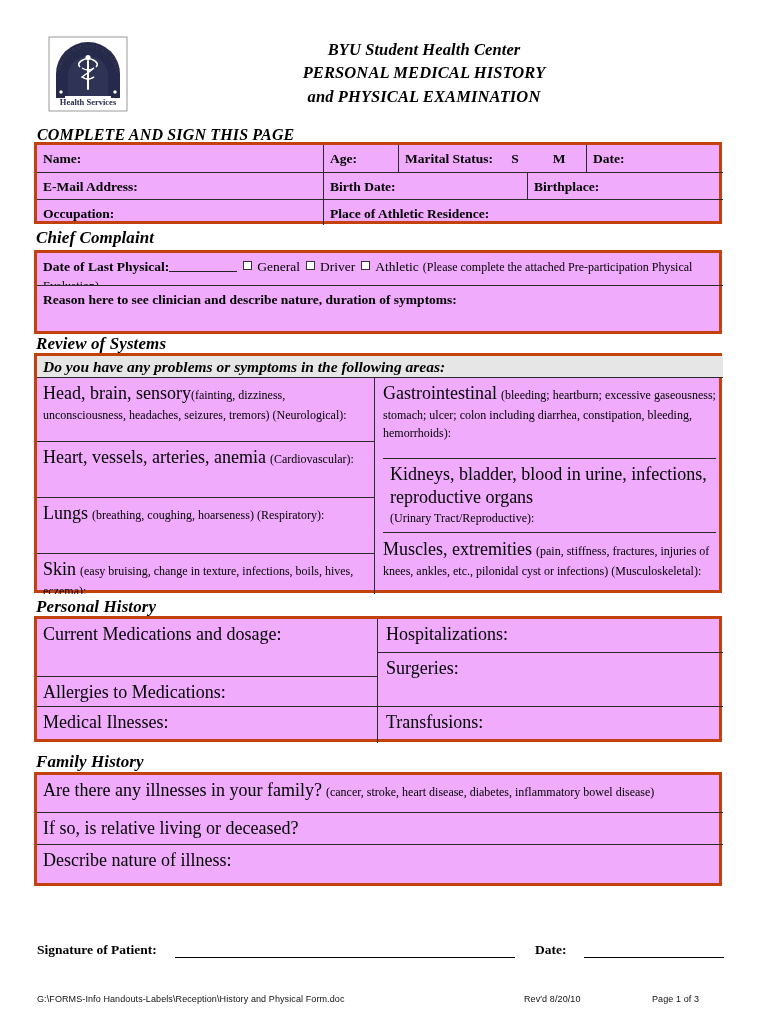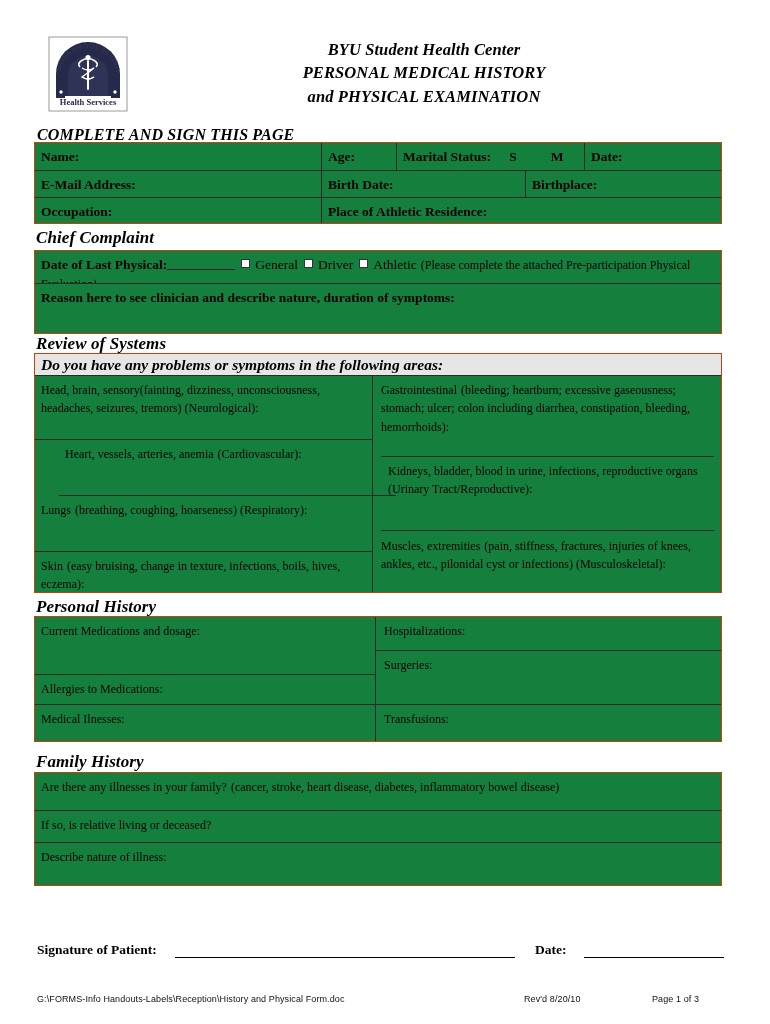--- a/index.html
+++ b/index.html
@@ -52,40 +52,40 @@
     left: 37px; top: 126px;
     font-weight: bold;
     font-style: italic;
     font-size: 16px;
     letter-spacing: .15px;
   }
 
   
   .tbl {
     position: absolute;
-    border: 1px solid #c2410c;
+    border: 3px solid #c2410c;
     box-sizing: border-box;
-    background: #15803d;
+    background: #f0abfc;
   }
   .cell {
     position: absolute;
     box-sizing: border-box;
     overflow: hidden;
   }
   .bl { border-left: 1px solid #2a2a2a; }
   .bt { border-top: 1px solid #2a2a2a; }
   .bb { border-bottom: 1px solid #2a2a2a; }
 
   .lbl-b {
     font-weight: bold;
     font-size: 13.5px;
     line-height: 1.2;
   }
   .lbl-n {
-    font-size: 12px;
+    font-size: 18px;
     line-height: 1.25;
   }
   .lbl-sm {
     font-size: 12px;
     line-height: 1.28;
   }
 
   
   #id-table { left: 34px; top: 142px; width: 688px; height: 82px; }
   #id-table .cell { padding: 4px 6px 0 6px; }
@@ -256,21 +256,21 @@
 
   <div class="sec-h" style="left:36px; top:334px;">Review of Systems</div>
 
   <div class="tbl" id="ros-table">
 
     <div class="cell" id="ros-head">Do you have any problems or symptoms in the following areas:</div>
 
     <div class="cell bb" style="left:0;top:22px;width:337px;height:64px;padding:4px 7px 0 6px;">
       <span class="lbl-n">Head, brain, sensory</span><span class="lbl-sm">(fainting, dizziness, unconsciousness, headaches, seizures, tremors)  (Neurological):</span>
     </div>
-    <div class="cell bb" style="left:0;top:86px;width:337px;height:56px;padding:4px 7px 0 6px;margin-left:24px;">
+    <div class="cell bb" style="left:0;top:86px;width:337px;height:56px;padding:4px 7px 0 6px;">
       <span class="lbl-n">Heart, vessels, arteries, anemia</span> <span class="lbl-sm">(Cardiovascular):</span>
     </div>
     <div class="cell bb" style="left:0;top:142px;width:337px;height:56px;padding:4px 7px 0 6px;">
       <span class="lbl-n">Lungs</span> <span class="lbl-sm">(breathing, coughing, hoarseness)  (Respiratory):</span>
     </div>
     <div class="cell" style="left:0;top:198px;width:337px;height:40px;padding:4px 7px 0 6px;">
       <span class="lbl-n">Skin</span> <span class="lbl-sm">(easy bruising, change in texture, infections, boils, hives, eczema):</span>
     </div>
 
     <div class="cell bl" style="left:337px;top:22px;width:349px;height:216px;padding:4px;">

